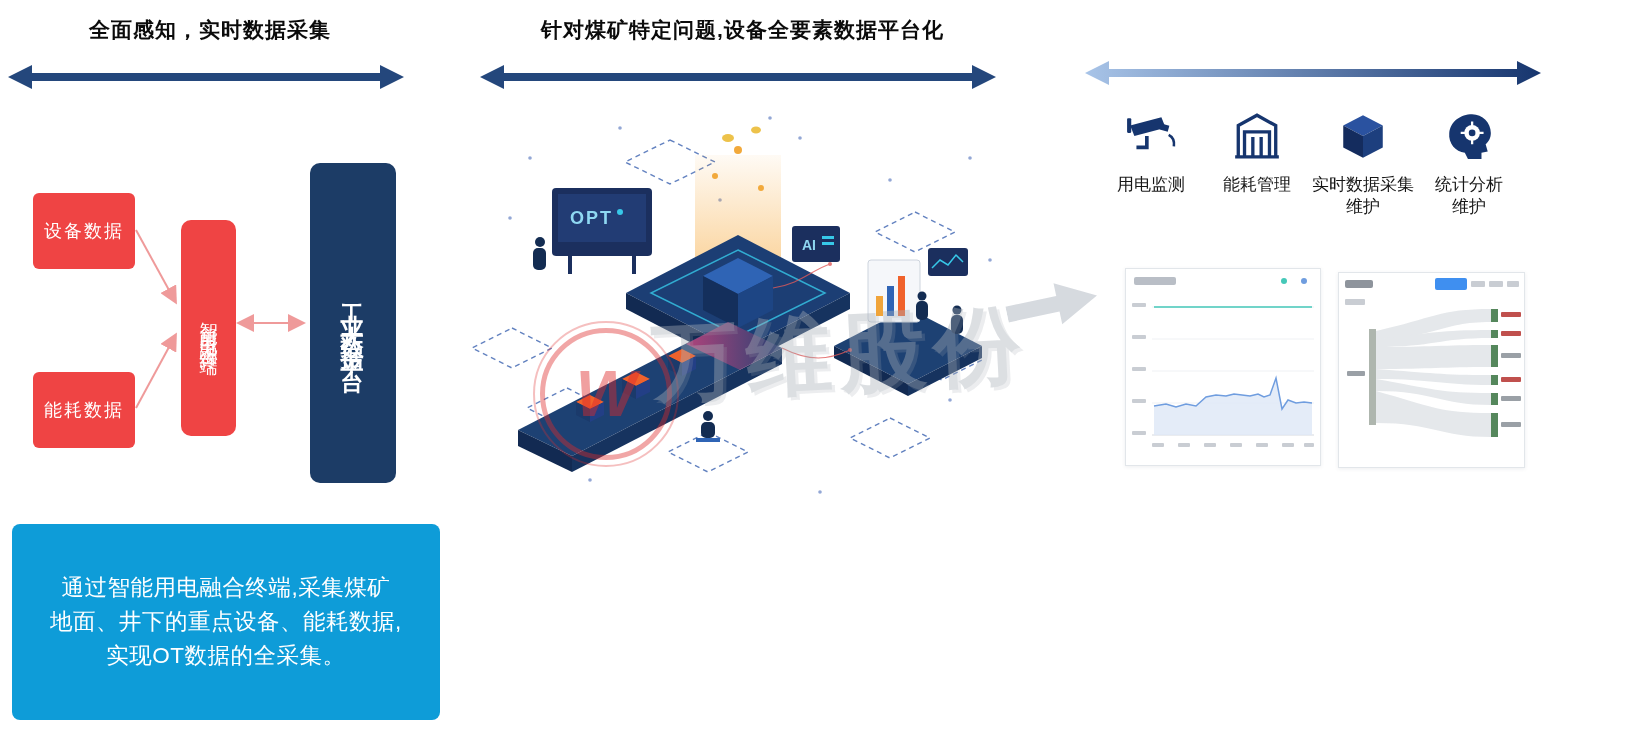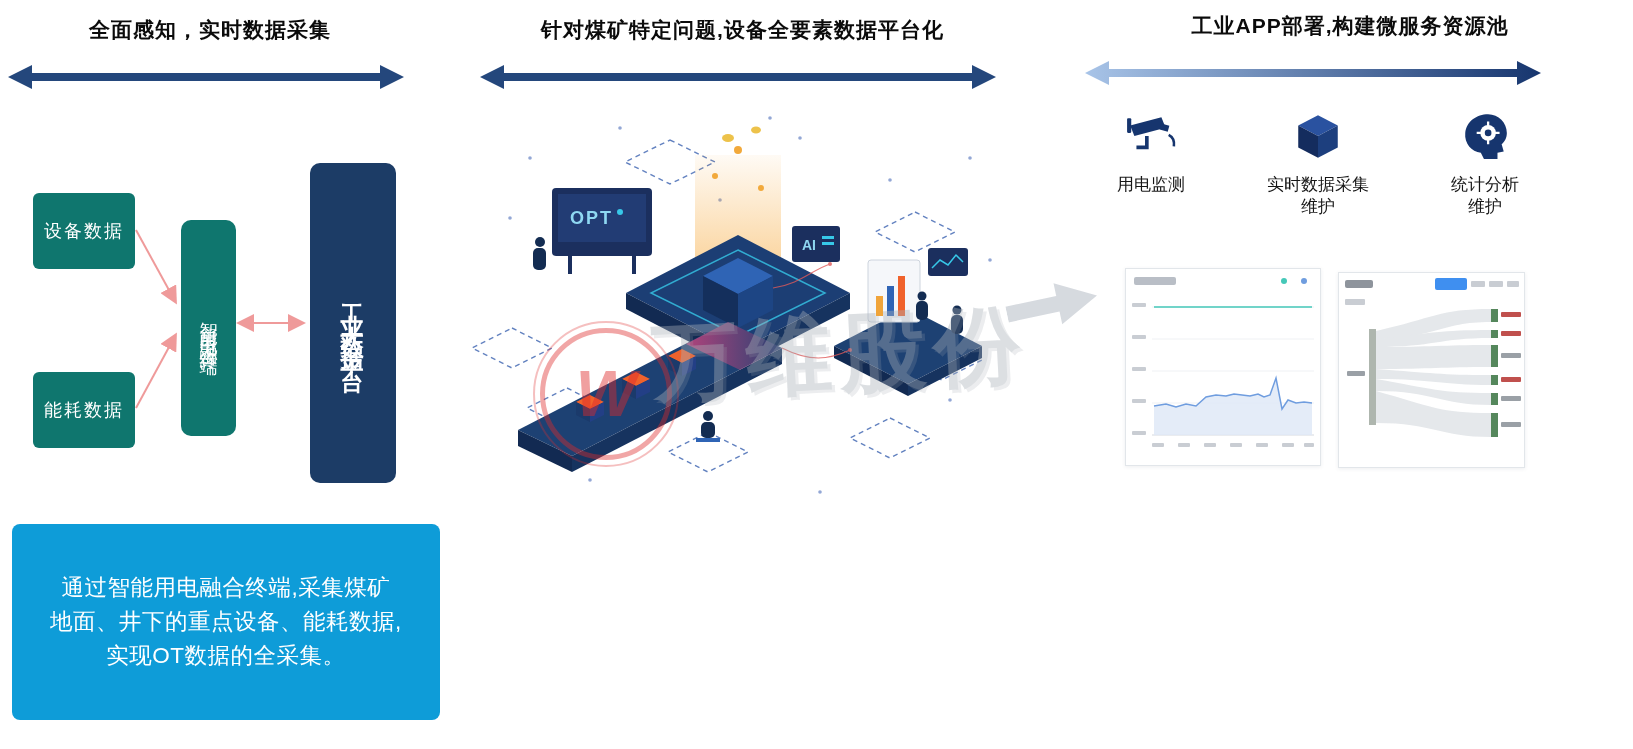--- a/index.html
+++ b/index.html
@@ -3,33 +3,33 @@
 <meta charset="utf-8">
 <style>
   * { margin:0; padding:0; box-sizing:border-box; }
   body { background:#ffffff; font-family:"Liberation Sans","DejaVu Sans",sans-serif; }
   .page { position:relative; width:1633px; height:749px; background:#fff; overflow:hidden; }
 
   .col-title { position:absolute; font-weight:bold; font-size:21px; color:#0b0b0b; text-align:center; letter-spacing:1px; }
   .harrow { position:absolute; }
 
   
-  .flow-box { position:absolute; background:#0f766e; color:#fff; display:flex; align-items:center; justify-content:center; border-radius:6px; font-size:18px; letter-spacing:2px; }
+  .flow-box { position:absolute; background:#ef4444; color:#fff; display:flex; align-items:center; justify-content:center; border-radius:6px; font-size:18px; letter-spacing:2px; }
   .vspan { writing-mode:vertical-lr; text-orientation:upright; }
   .terminal-box { border-radius:10px; }
   .platform-box { background:#1c3c66; border-radius:10px; font-size:23px; font-weight:bold; }
 
   
   .desc-box { position:absolute; background:#0e9cd8; border-radius:8px; color:#ffffff;
               display:flex; align-items:center; justify-content:center; text-align:center;
               padding:12px 26px; }
   .desc-text { white-space:pre-line; font-size:22.5px; line-height:1.5; letter-spacing:0.5px; }
 
   
-  .apps-row { position:absolute; left:1098px; top:110px; width:440px; display:flex; justify-content:space-between; }
+  .apps-row { position:absolute; left:1098px; top:110px; width:440px; display:flex; }
   .app-item { width:106px; display:flex; flex-direction:column; align-items:center; }
   .app-item svg { width:52px; height:52px; }
   .app-label { margin-top:12px; font-size:17px; color:#161616; text-align:center; white-space:pre-line; line-height:1.3; font-weight:500; }
 
   .chart-card { position:absolute; background:#fff; border:1px solid #e2e6ea; box-shadow:0 1px 4px rgba(30,40,60,.08); }
 
   
   .wm-stamp { position:absolute; left:540px; top:328px; width:132px; height:132px; border:5px solid rgba(221,42,42,.42);
               border-radius:50%; outline:2px solid rgba(221,42,42,.30); outline-offset:5px;
               display:flex; align-items:center; justify-content:center; z-index:5; }
@@ -226,21 +226,20 @@
 
       <g>
           <circle cx="238" cy="316" r="5"></circle>
           <rect x="231" y="322" width="14" height="16" rx="5"></rect>
          <rect x="226" y="338" width="24" height="4" fill="#2f64b5"></rect>
         </g>
     </g>
   </svg>
 
 
-  <div class="col-title" style="left:1090px; top:12px; width:520px;">工业APP部署,构建微服务资源池</div>
 
   <svg class="harrow" style="left:1085px; top:60px;" width="456" height="26" viewBox="0 0 456 26">
     <defs>
       <linearGradient id="gradArrow" x1="0" y1="0" x2="1" y2="0">
         <stop offset="0" stop-color="#a8c4e8"></stop>
         <stop offset="1" stop-color="#16356e"></stop>
       </linearGradient>
     </defs>
     <polygon points="0,13 24,1 24,9 432,9 432,1 456,13 432,25 432,17 24,17 24,25" fill="url(#gradArrow)"></polygon>
   </svg>
@@ -250,20 +249,31 @@
       <svg viewBox="0 0 50 50">
         <g fill="#16356e">
           <rect x="2" y="8" width="4" height="14" rx="1"></rect>
           <polygon points="5,15 35,7 39,17 9,25"></polygon>
           <rect x="34" y="14" width="8" height="6" transform="rotate(15 38 17)"></rect>
           <path d="M21,25 L21,36 L11,36" stroke="#16356e" stroke-width="3.5" fill="none"></path>
           <path d="M42,24 q6,3 5,11" stroke="#16356e" stroke-width="2.5" fill="none"></path>
         </g>
       </svg>
       <div class="app-label">用电监测</div>
+    </div>
+    <div class="app-item">
+      <svg viewBox="0 0 50 50">
+        <g stroke="#16356e" stroke-width="3.2" fill="none">
+          <path d="M7,45 V15 L25,5 L43,15 V45"></path>
+          <path d="M13,45 V21 H37 V45"></path>
+          <path d="M21,26 V45 M29,26 V45"></path>
+          <path d="M4,45 H46"></path>
+        </g>
+      </svg>
+      <div class="app-label">能耗管理</div>
     </div>
     <div class="app-item">
       <svg viewBox="0 0 50 50">
         <polygon points="25,5 44,15 25,25 6,15" fill="#2a52a0"></polygon>
         <polygon points="6,15 25,25 25,46 6,36" fill="#142c5e"></polygon>
         <polygon points="44,15 25,25 25,46 44,36" fill="#1d3f7e"></polygon>
       </svg>
       <div class="app-label">实时数据采集
 维护</div>
     </div>

